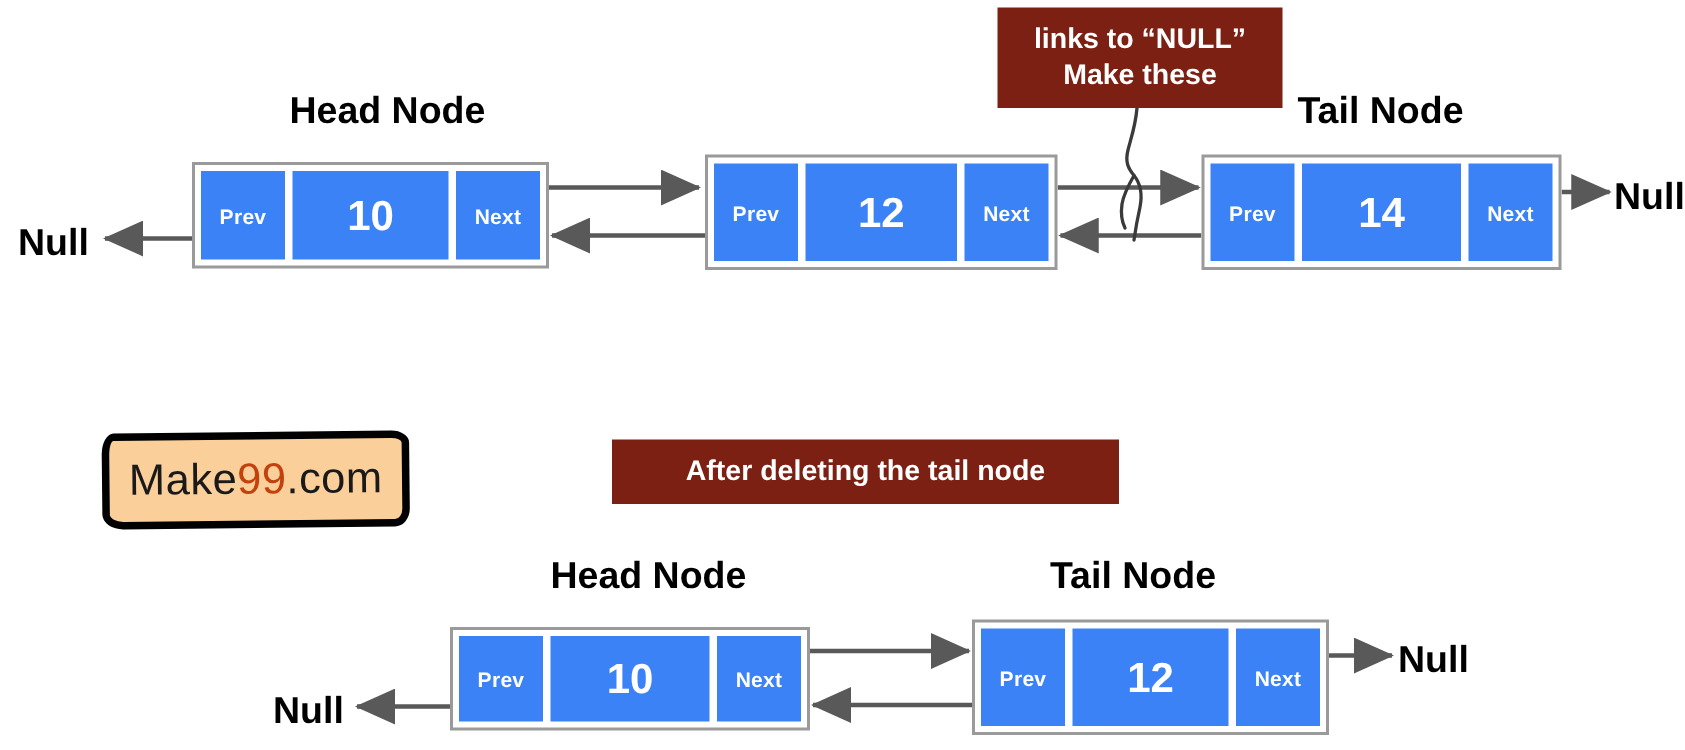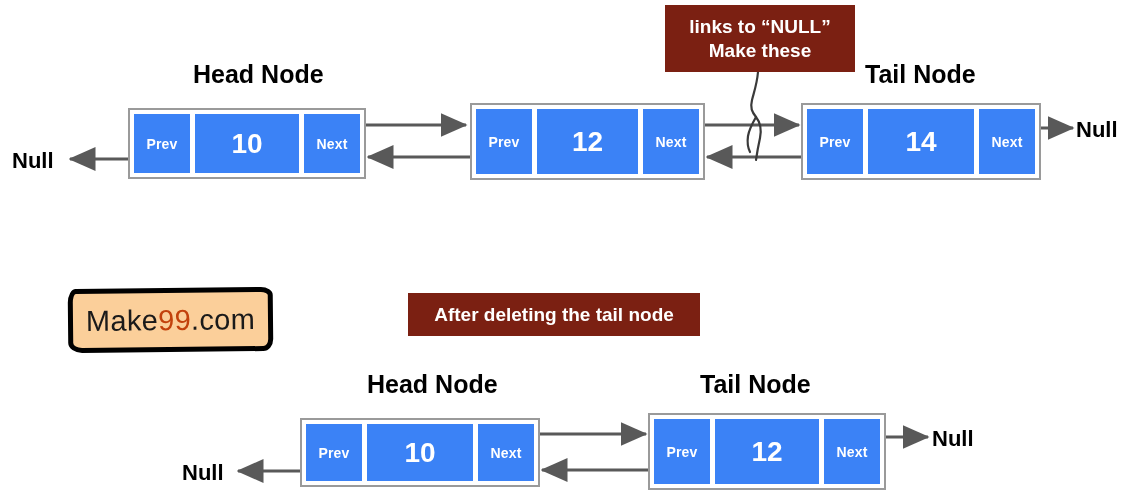--- a/index.html
+++ b/index.html
@@ -52,21 +52,21 @@
   
   .node-label {
     position: absolute;
     font-size: 25px;
     font-weight: bold;
     color: #000000;
     white-space: nowrap;
   }
   .null-label {
     position: absolute;
-    font-size: 22px;
+    font-size: 25px;
     font-weight: bold;
     color: #000000;
     white-space: nowrap;
   }
 
   
   .banner {
     position: absolute;
     box-sizing: border-box;
     background: #7b2012;
@@ -208,21 +208,21 @@
     <div>links to “NULL”</div>
     <div>Make these</div>
   </div>
 
   <div class="logo" style="left:68px; top:288px;">
     <div class="logo-text">
       <span>Make</span><span class="red">99</span><span>.com</span>
     </div>
   </div>
 
-  <div class="banner section-banner" style="left:408px; top:293px; width:292px; height:43px;">After deleting the tail node</div>
+  <div class="banner section-banner" style="left:408px; top:293px; width:338px; height:43px;">After deleting the tail node</div>
 
   <div class="node-label" style="left:367px; top:370px;">Head Node</div>
 
   <div class="node-label" style="left:700px; top:370px;">Tail Node</div>
 
   <div class="null-label" style="left:182px; top:460px;">Null</div>
 
   <div class="null-label" style="left:932px; top:426px;">Null</div>
 
   <div class="node" style="left:300px; top:418px; width:240px; height:69px;">

